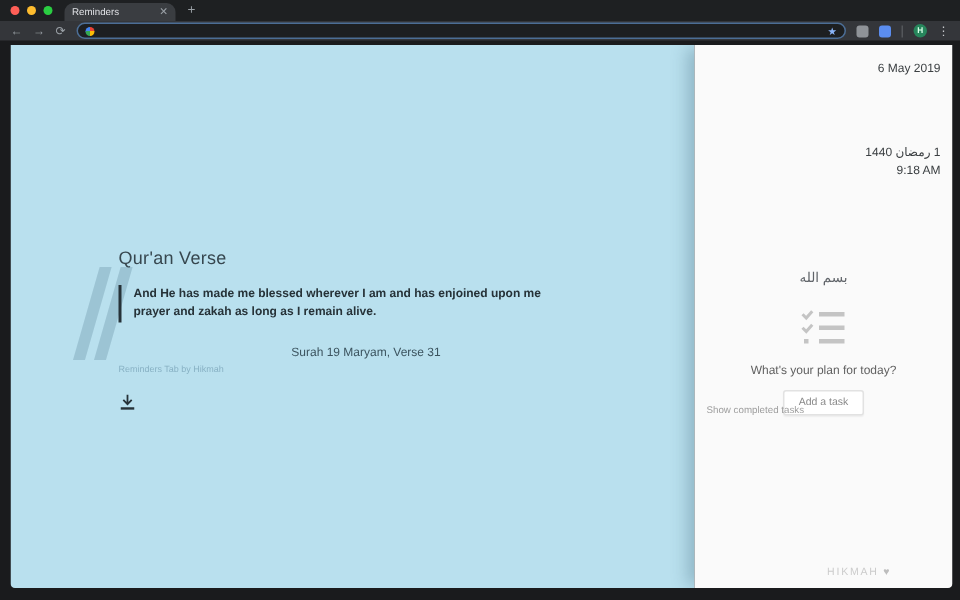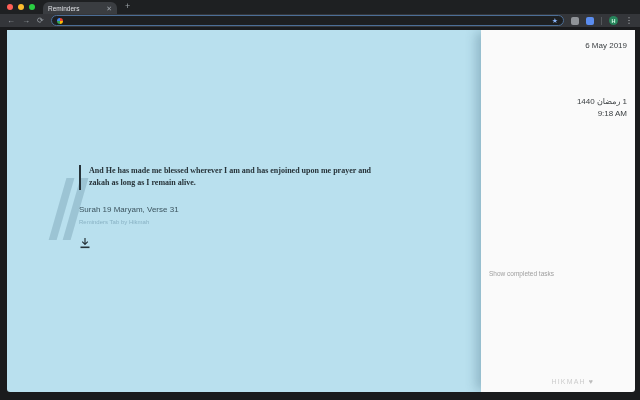--- a/index.html
+++ b/index.html
@@ -46,27 +46,27 @@
   .page { width:100%; height:100%; display:flex; border-radius:0 0 3px 3px;
     overflow:hidden; }
 
   .main { flex:1; background:#b9e0ee; position:relative; }
   .deco-quote { position:absolute; left:38px; top:146px; }
   .verse-block { position:absolute; left:72px; top:135px; width:330px; }
   .verse-heading { font-size:12px; font-weight:400; color:#37474f;
     letter-spacing:.2px; margin-bottom:11px; }
   .verse-quote { border-left:2px solid #263238; padding-left:8px;
     font-size:8px; line-height:1.55; font-weight:700; color:#263238;
-    max-width:300px;font-family:Liberation Serif, serif; }
-  .verse-ref { margin-top:15px; font-size:8px; color:#3c545f; }
+    max-width:300px; }
+  .verse-ref { margin-top:15px; font-size:8px; color:#3c545f;text-align:center; }
   .verse-credit { margin-top:5px; font-size:6px; color:rgba(55,100,125,.38); }
   .dl-btn { margin-top:13px; width:12px; height:12px; display:flex;
     align-items:center; justify-content:center; }
 
-  .sidebar { width:154px; background:#fafafa; position:relative;
+  .sidebar { width:172px; background:#fafafa; position:relative;
     box-shadow:-7px 0 10px -2px rgba(40,80,100,.28); }
   .datetime { position:absolute; top:10px; right:8px; text-align:right;
     font-size:8px; line-height:12px; color:#3c4043; }
   .hijri { direction:rtl; unicode-bidi:embed;margin-top:44px; }
   .center-stack { position:absolute; top:150px; left:0; width:100%;
     text-align:center; }
   .bismillah { font-size:9px; color:#5f6368; margin-bottom:15px; }
   .checklist { margin:0 auto; display:block; }
   .plan-prompt { font-size:8px; color:#616161; margin-top:9px; }
   .add-task { margin-top:9px; display:inline-block; background:#ffffff;
@@ -118,39 +118,57 @@
 
       <div class="main">
         <svg class="deco-quote" width="46" height="66" viewBox="0 0 46 66">
           <g fill="#86aebf" opacity="0.55" transform="skewX(-16)">
             <rect x="22" y="2" width="8" height="62"></rect>
             <rect x="36" y="2" width="8" height="62"></rect>
           </g>
         </svg>
 
         <div class="verse-block">
+          <div class="verse-heading">Qur'an Verse</div>
           <div class="verse-quote">And He has made me blessed wherever I am and has enjoined upon me prayer and zakah as long as I remain alive.</div>
           <div class="verse-ref">Surah 19 Maryam, Verse 31</div>
           <div class="verse-credit">Reminders Tab by Hikmah</div>
           <div class="dl-btn">
             <svg width="10" height="11" viewBox="0 0 10 11">
               <path d="M5 0 V6 M2.2 3.6 L5 6.5 L7.8 3.6" stroke="#263238" stroke-width="1.2" fill="none"></path>
               <rect x="0.5" y="8.5" width="9" height="1.6" fill="#263238"></rect>
             </svg>
           </div>
         </div>
       </div>
 
       <div class="sidebar">
         <div class="datetime">
           <div>6 May 2019</div>
           <div class="hijri">1 رمضان 1440</div>
           <div>9:18 AM</div>
         </div>
 
+        <div class="center-stack">
+          <div class="bismillah">بسم الله</div>
+          <svg class="checklist" width="32" height="28" viewBox="0 0 32 28">
+            <g stroke="#c4c4c4" stroke-width="2" fill="none">
+              <path d="M2 4.5 L4.5 7 L8.5 2.5"></path>
+              <path d="M2 13.5 L4.5 16 L8.5 11.5"></path>
+            </g>
+            <rect x="3" y="21" width="3" height="3" fill="#c4c4c4"></rect>
+            <g fill="#c4c4c4">
+              <rect x="13" y="3" width="17" height="3"></rect>
+              <rect x="13" y="12" width="17" height="3"></rect>
+              <rect x="13" y="21" width="17" height="3"></rect>
+            </g>
+          </svg>
+          <div class="plan-prompt">What's your plan for today?</div>
+          <button class="add-task">Add a task</button>
+        </div>
 
         <div class="show-completed">Show completed tasks</div>
 
         <div class="brand">
           <span>HIKMAH</span>
           <span class="brand-heart">♥</span>
         </div>
       </div>
 
     </div>

